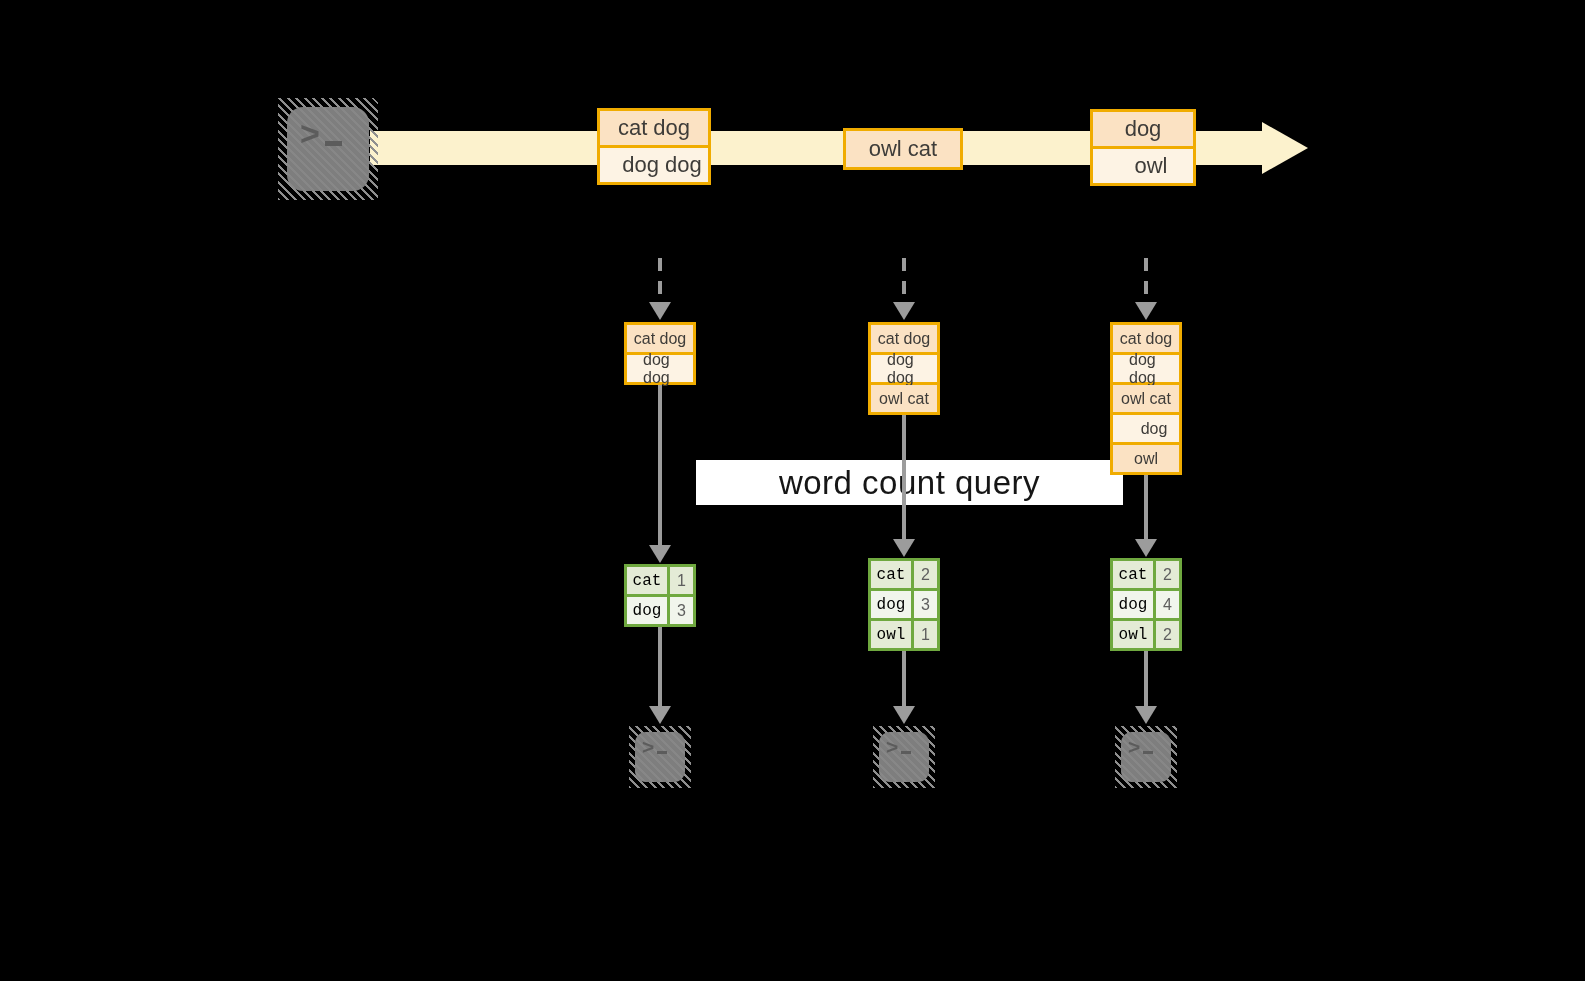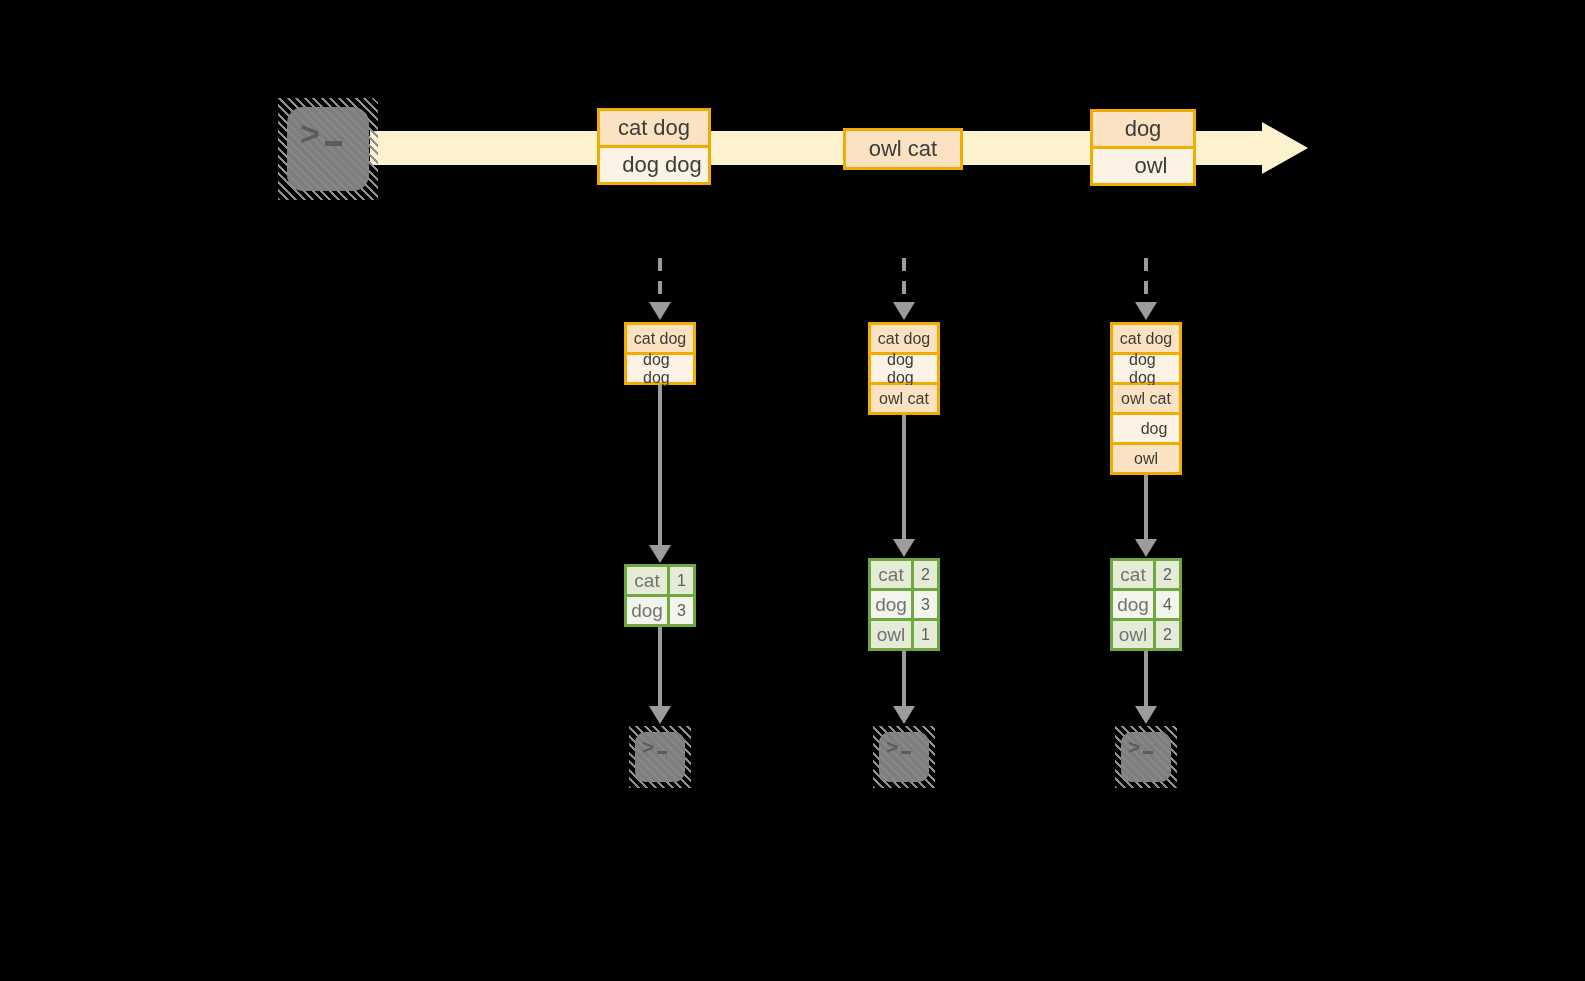--- a/index.html
+++ b/index.html
@@ -18,21 +18,21 @@
   .acell.odd{background:#FBE2C3;}
   .acell.even{background:#FDF3E4;padding-left:16px;}
   .acell.big{height:34px;font-size:22px;}
   .acell.mid{height:36px;font-size:22px;}
   .acell.sm{height:27px;font-size:16px;}
 
   
   .gtable{border:3px solid #6FA83F;background:#6FA83F;display:flex;flex-direction:column;gap:3px;z-index:4;}
   .grow{display:flex;gap:3px;}
   .gword{width:40px;height:27px;display:flex;align-items:center;justify-content:center;
-         font-size:19px;color:#737373;}
+         font-size:16px;color:#000000;font-family:Liberation Mono, monospace;}
   .gval{width:23px;height:27px;display:flex;align-items:center;justify-content:center;
         font-size:16px;color:#5E5E5E;}
   .grow.odd .gword,.grow.odd .gval{background:#E4EBD6;}
   .grow.even .gword,.grow.even .gval{background:#F1F5EC;}
 
   
   .vline{width:4px;background:#9C9C9C;z-index:3;}
   .vdash{width:4px;background:repeating-linear-gradient(to bottom,#9C9C9C 0 13px,transparent 13px 23px);z-index:3;}
   .head-down{width:0;height:0;border-left:11px solid transparent;border-right:11px solid transparent;
              border-top:18px solid #9C9C9C;z-index:3;}
@@ -74,20 +74,23 @@
 
   <div class="abs abox" style="left:843px;top:128px;width:114px;">
     <div class="acell mid odd">owl cat</div>
   </div>
 
   <div class="abs abox" style="left:1090px;top:109px;width:100px;">
     <div class="acell big odd">dog</div>
     <div class="acell big even">owl</div>
   </div>
 
+  <div class="abs banner" style="left:696px;top:460px;width:427px;height:45px;">
+    <span class="banner-label">word count query</span>
+  </div>
 
   <div class="abs vdash" style="left:658px;top:258px;height:44px;"></div>
   <div class="abs head-down" style="left:649px;top:302px;"></div>
 
   <div class="abs abox" style="left:624px;top:322px;width:66px;">
     <div class="acell sm odd">cat dog</div>
     <div class="acell sm even">dog dog</div>
   </div>
 
   <div class="abs vline" style="left:658px;top:385px;height:160px;"></div>

